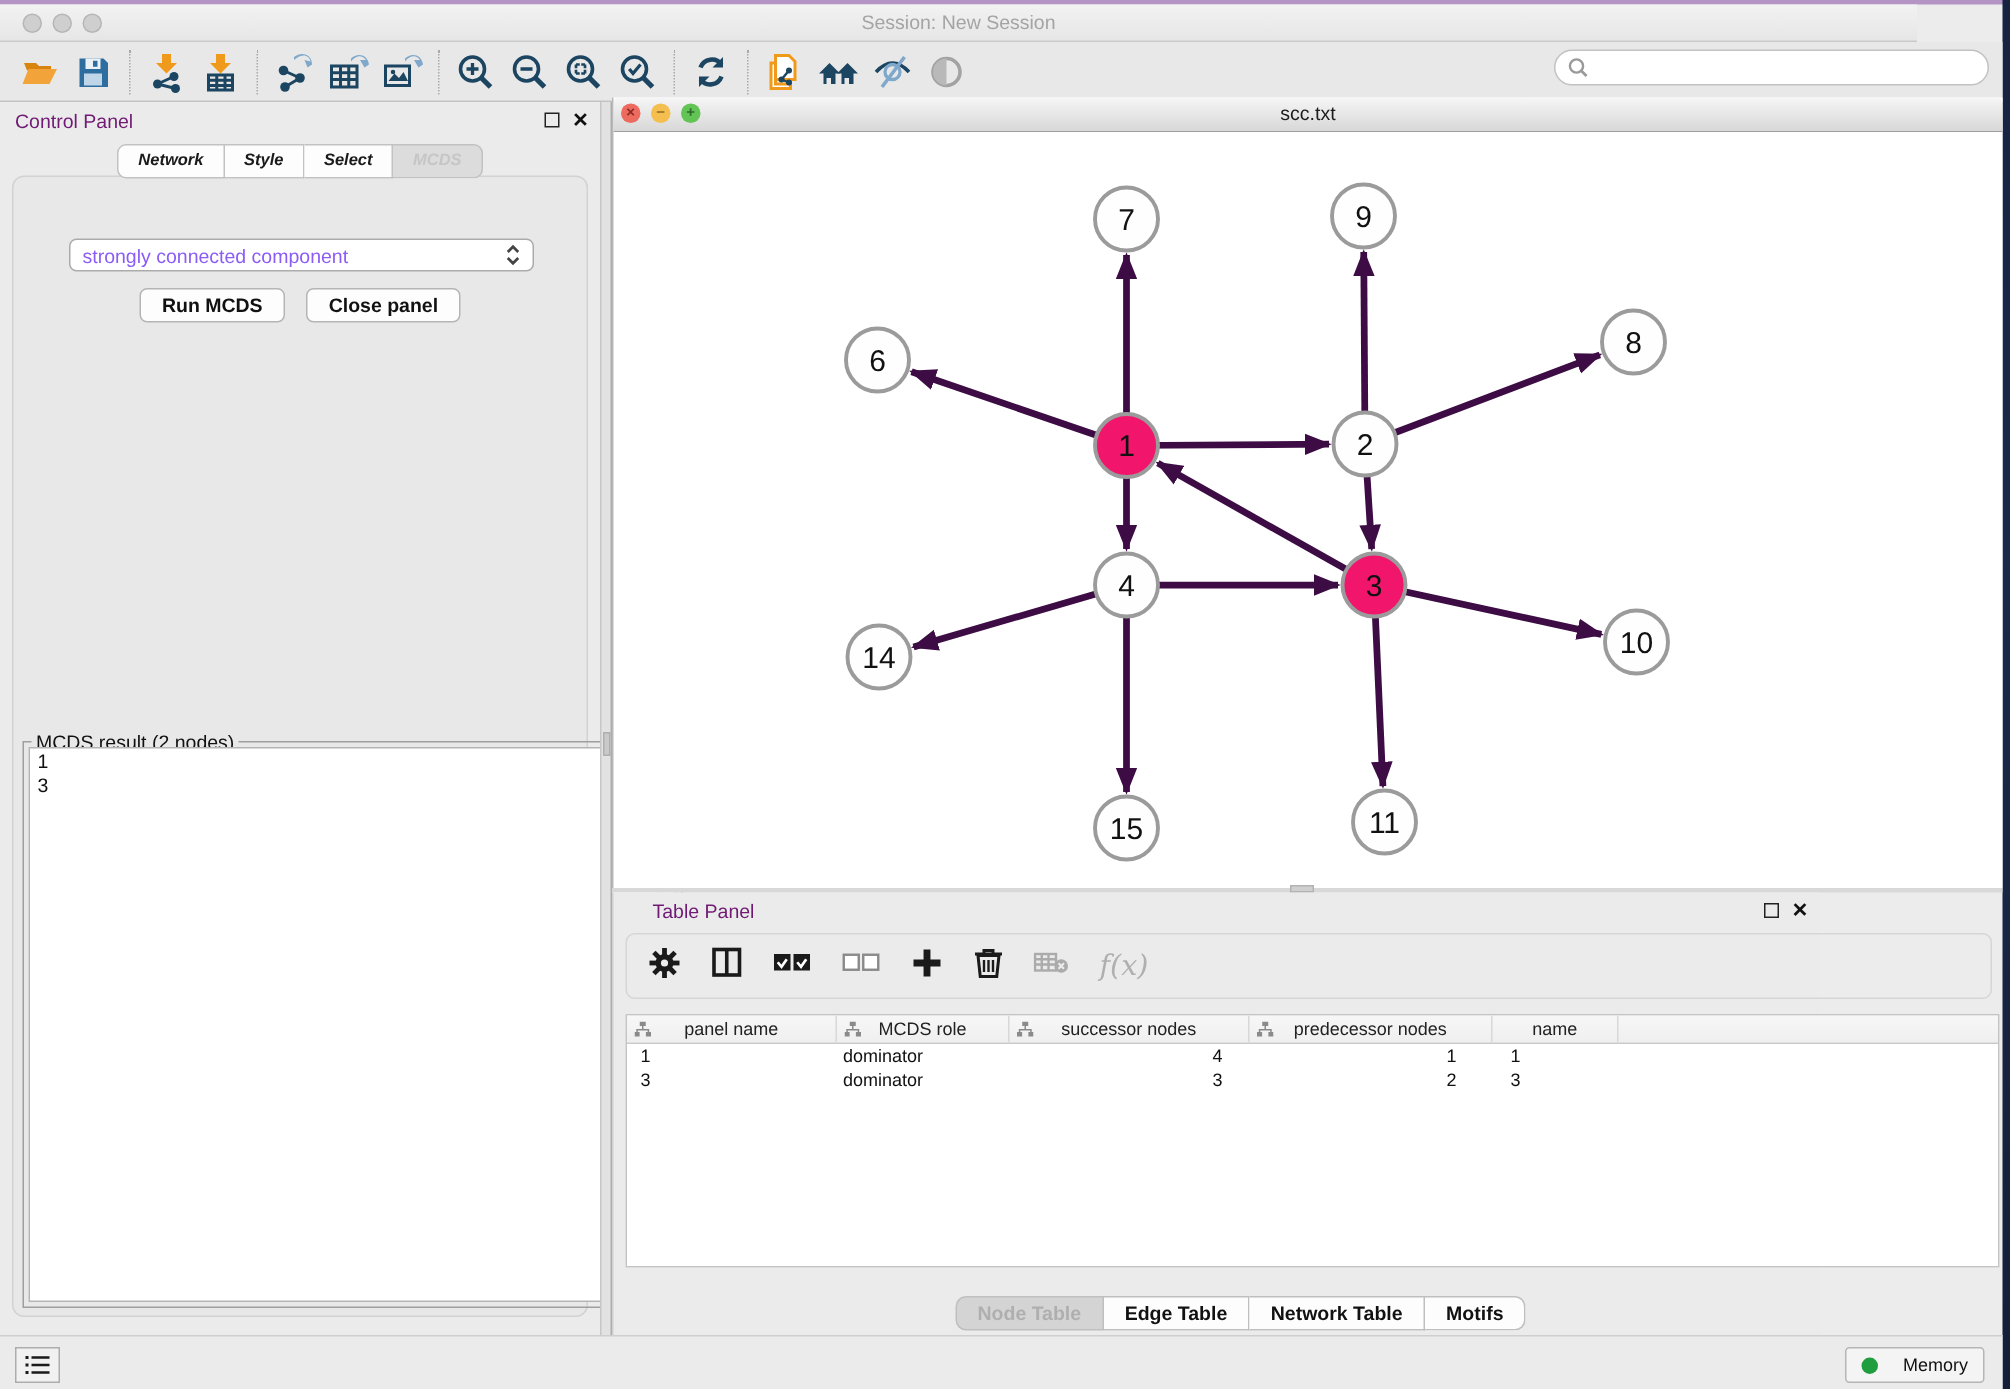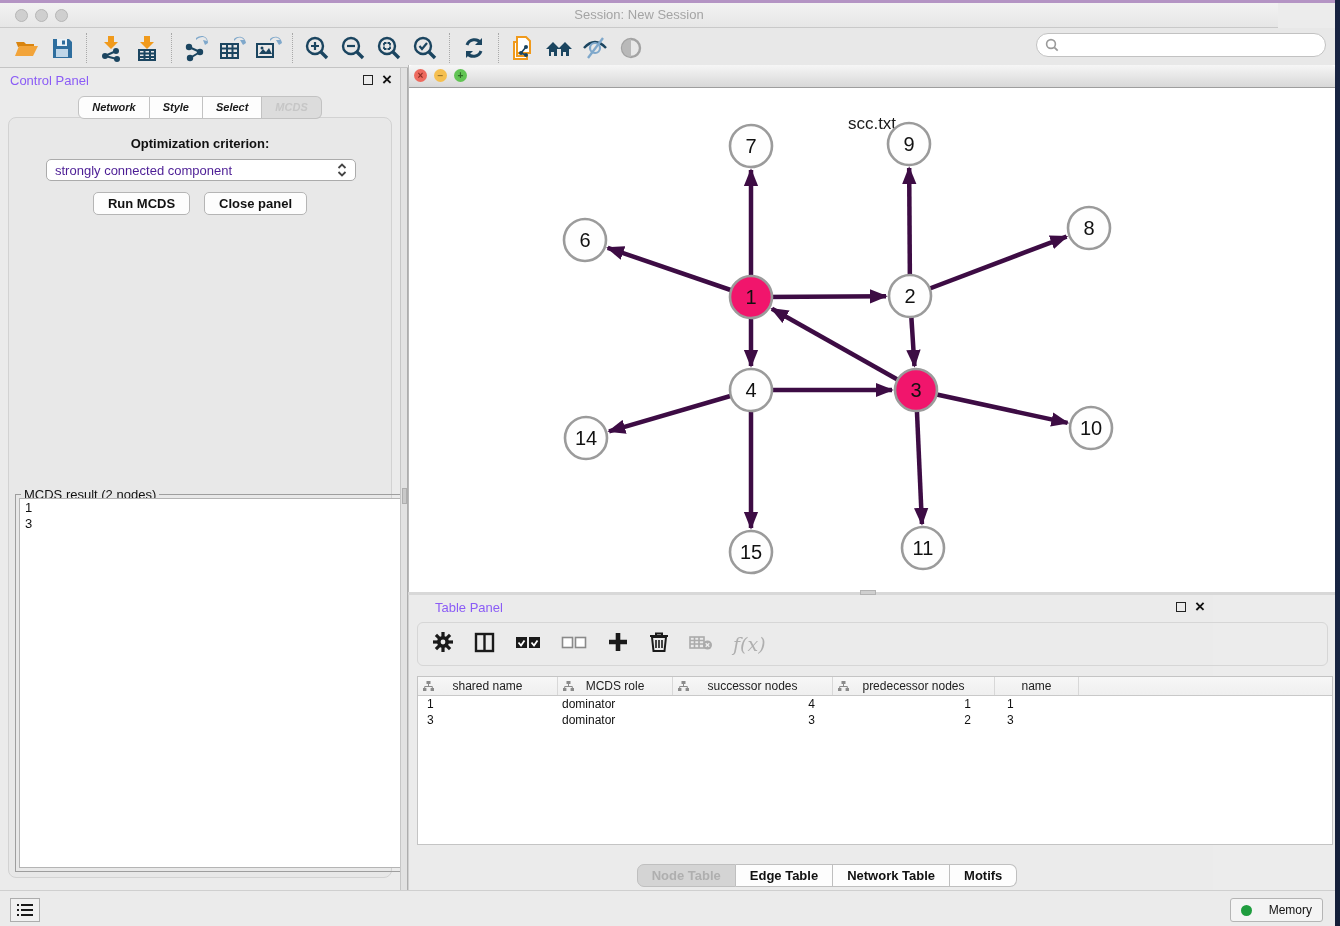--- a/index.html
+++ b/index.html
@@ -17,51 +17,51 @@
 
   
   #main-toolbar { left:0; top:28px; width:1335px; height:40px; background:#E8E8E8; border-bottom:1px solid #C4C4C4; display:flex; align-items:center; padding-left:8px; }
   .tb-icon { width:30px; height:30px; margin:0 3px; display:flex; align-items:center; justify-content:center; }
   .tb-sep { width:1px; height:30px; margin:0 6px; border-left:1px dotted #A9A9A9; }
   #search-box { right:14px; top:33px; width:290px; height:24px; background:#FFF; border:1px solid #C2C2C2; border-radius:12px; display:flex; align-items:center; padding-left:8px; }
 
   
   #control-panel { left:0; top:68px; width:400px; height:822px; background:#EBEBEB; }
   #cp-header { position:absolute; left:0; top:0; width:100%; height:26px; }
-  .panel-title { font-size:13px; color:#8b5cf6; padding-left:10px; line-height:25px; }
+  .panel-title { font-size:13px; color:#701a75; padding-left:10px; line-height:25px; }
   .panel-btns { position:absolute; right:8px; top:5px; display:flex; gap:9px; align-items:center; }
   .float-btn { width:10px; height:10px; border:1.6px solid #222; }
   .close-btn { font-size:17px; font-weight:bold; color:#111; line-height:14px; }
   .tab-row { display:flex; justify-content:center; position:absolute; z-index:3; }
   .tab { font-size:11px; font-weight:600; color:#1A1A1A; background:#FDFDFD; border:1px solid #C2C2C2; border-left:none; padding:3px 13px; line-height:15px;font-style:italic; }
   .tab:first-child { border-left:1px solid #C2C2C2; border-radius:6px 0 0 6px; }
   .tab:last-child { border-radius:0 6px 6px 0; }
   .tab.active-dim { background:#DCDCDC; color:#C6C6C6; }
   #cp-content { position:absolute; left:8px; top:49px; width:384px; height:761px; background:#E8E8E8; border:1px solid #D2D2D2; border-radius:8px; }
   #opt-label { width:100%; text-align:center; position:absolute; top:18px; font-size:13px; font-weight:600; color:#111; }
-  #opt-dropdown { position:absolute; left:37px; top:41px; width:310px; height:22px; background:#FFF; border:1px solid #ABABAB; border-radius:5px; display:flex; align-items:center; padding:0 8px; font-size:13px; color:#4c1d95; }
+  #opt-dropdown { position:absolute; left:37px; top:41px; width:310px; height:22px; background:#FFF; border:1px solid #ABABAB; border-radius:5px; display:flex; align-items:center; padding:0 8px; font-size:13px; color:#8b5cf6; }
   #opt-dropdown .dd-label { flex:1; }
   .cp-btn-row { position:absolute; top:74px; width:100%; display:flex; justify-content:center; gap:14px; }
   .mac-btn { background:#FDFDFD; border:1px solid #B5B5B5; border-radius:5px; font-size:13px; font-weight:600; color:#111; padding:3px 14px; line-height:15px; }
   #result-group { position:absolute; left:6px; top:376px; width:440px; height:378px; border:1px solid #9E9E9E; }
   #result-legend { position:absolute; top:-8px; left:5px; background:#E8E8E8; padding:0 3px; font-size:13px; color:#111; }
   #result-textarea { position:absolute; left:3px; top:3px; right:3px; bottom:3px; background:#FFF; border:1px solid #B4B4B4; font-size:13px; color:#111; padding:1px 5px; line-height:16px; }
   #result-scroll { position:absolute; right:0; top:0; width:13px; height:100%; background:#F6F6F6; border-left:1px solid #E2E2E2; }
 
   
   #v-divider { left:400px; top:68px; width:8px; height:822px; background:#E2E2E2; border-left:1px solid #C6C6C6; border-right:1px solid #ADADAD; }
   .v-handle { position:absolute; left:1px; top:420px; width:5px; height:16px; background:#C9C9C9; border:1px solid #AFAFAF; }
   #h-divider { left:408px; top:592px; width:927px; height:3px; background:#D8D8D8; }
   .h-handle { position:absolute; left:452px; top:-2px; width:16px; height:5px; background:#CFCFCF; border:1px solid #B3B3B3; }
 
   
   #net-window { left:408px; top:65px; width:927px; height:527px; background:#FFF; border-left:1px solid #B9B9B9; }
   #net-titlebar { position:absolute; left:0; top:0; width:100%; height:23px; background:linear-gradient(#F6F6F6,#D8D8D8); border-bottom:1px solid #9E9E9E; border-radius:4px 4px 0 0; }
   .net-tl { position:absolute; top:4px; width:13px; height:13px; border-radius:50%; text-align:center; font-size:10px; font-weight:bold; line-height:13px; }
-  #net-title { width:100%; text-align:center; font-size:17px; color:#1A1A1A; line-height:22px;margin-top:48px; }
+  #net-title { width:100%; text-align:center; font-size:13px; color:#1A1A1A; line-height:22px; }
   #graph-svg { position:absolute; left:0; top:23px; }
 
   
   #table-panel { left:408px; top:595px; width:805px; height:295px; background:#EBEBEB; border-left:1px solid #D0D0D0;padding-left:16px; }
   #tp-toolbar { position:absolute; left:8px; top:27px; width:911px; height:44px; border:1px solid #D6D6D6; border-radius:6px; display:flex; align-items:center; padding-left:14px; gap:20px; }
   #node-table { position:absolute; left:8px; top:81px; width:916px; height:169px; background:#FFF; border:1px solid #C4C4C4; overflow:hidden; }
   #table-header { display:flex; height:19px; background:linear-gradient(#F7F7F7,#EFEFEF); border-bottom:1px solid #C9C9C9; }
   .th-cell { position:relative; height:100%; border-right:1px solid #D8D8D8; font-size:12px; color:#222; }
   .th-cell .th-label { position:absolute; left:0; right:0; text-align:center; line-height:18px; }
   .th-cell .th-icon { position:absolute; left:5px; top:4px; }
@@ -242,21 +242,20 @@
       <span class="close-btn">×</span>
     </span>
   </div>
   <div class="tab-row" style="left:0;top:28px;width:100%" id="cp-tabs">
       <div class="tab">Network</div>
       <div class="tab">Style</div>
       <div class="tab">Select</div>
       <div class="tab active-dim">MCDS</div>
     </div>
   <div id="cp-content">
-    <div id="opt-label">Optimization criterion:</div>
     <div id="opt-dropdown">
       <span class="dd-label">strongly connected component</span>
       <svg width="10" height="16" viewBox="0 0 10 16">
           <path d="M1.5 6L5 2.5 8.5 6" fill="none" stroke="#444" stroke-width="1.8"></path>
           <path d="M1.5 10L5 13.5 8.5 10" fill="none" stroke="#444" stroke-width="1.8"></path>
         </svg>
     </div>
     <div class="cp-btn-row">
       <button class="mac-btn">Run MCDS</button>
       <button class="mac-btn">Close panel</button>
@@ -417,21 +416,21 @@
     <div id="table-header">
         <div class="th-cell" style="width: 140px;">
           <span class="th-icon"><svg width="11" height="11" viewBox="0 0 11 11">
               <g fill="#8A8A8A">
                 <rect x="3.5" y="0" width="4" height="3"></rect>
                 <rect x="0" y="7" width="3.4" height="3"></rect>
                 <rect x="7.6" y="7" width="3.4" height="3"></rect>
               </g>
               <path d="M5.5 3v2.5M1.7 7V5.5h7.6V7" fill="none" stroke="#8A8A8A" stroke-width="1"></path>
             </svg></span>
-          <span class="th-label">shared name</span>
+          <span class="th-label">panel name</span>
         </div>
         <div class="th-cell" style="width: 115px;">
           <span class="th-icon"><svg width="11" height="11" viewBox="0 0 11 11">
               <g fill="#8A8A8A">
                 <rect x="3.5" y="0" width="4" height="3"></rect>
                 <rect x="0" y="7" width="3.4" height="3"></rect>
                 <rect x="7.6" y="7" width="3.4" height="3"></rect>
               </g>
               <path d="M5.5 3v2.5M1.7 7V5.5h7.6V7" fill="none" stroke="#8A8A8A" stroke-width="1"></path>
             </svg></span>

